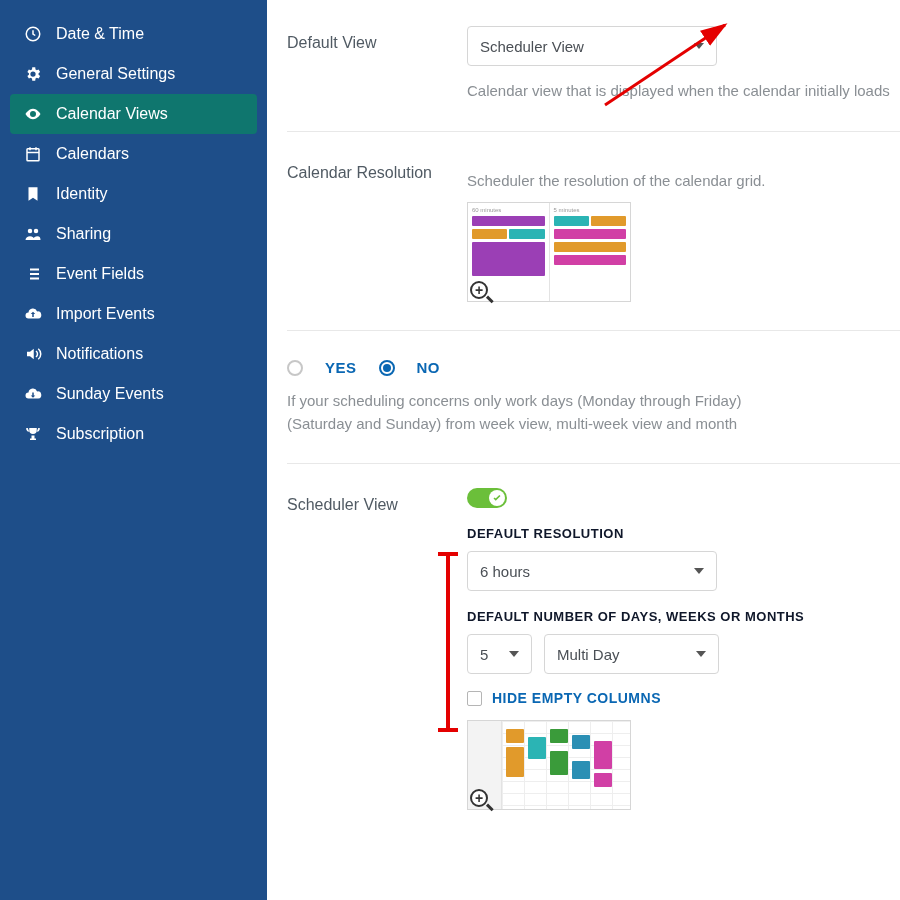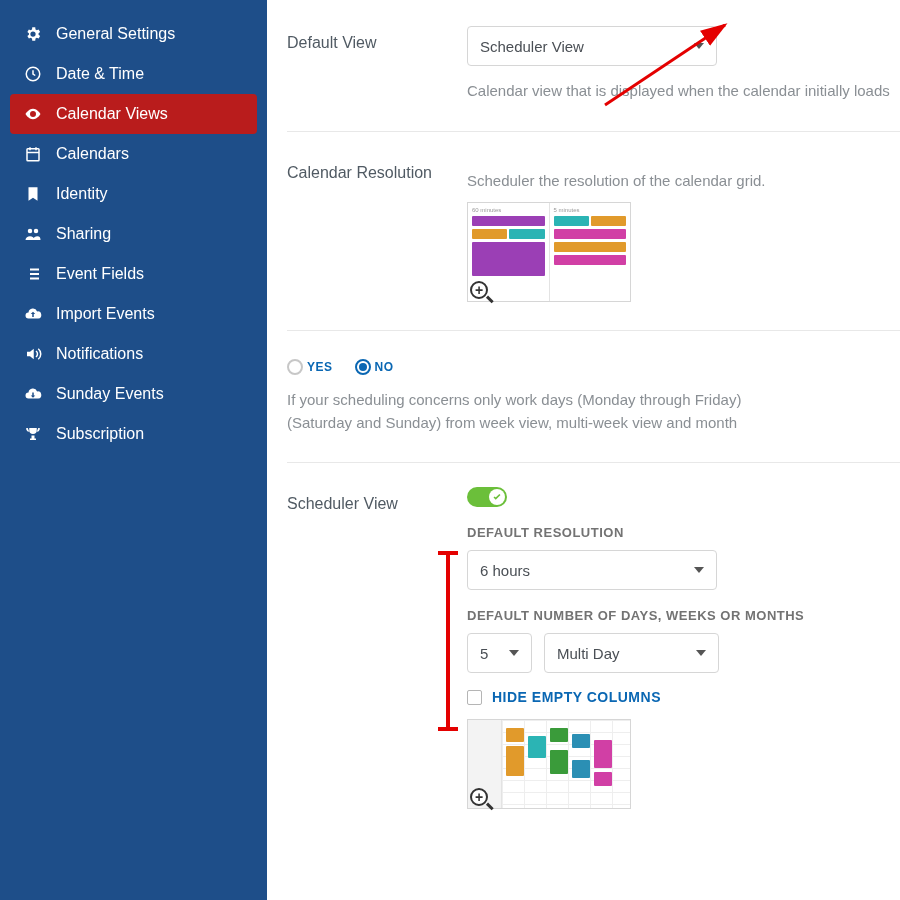--- a/index.html
+++ b/index.html
@@ -27,21 +27,21 @@
     display: flex;
     align-items: center;
     gap: 14px;
     padding: 11px 14px;
     border-radius: 4px;
     cursor: pointer;
     color: #ffffff;
     font-size: 16px;
   }
   .side-item.active {
-    background: #b91c1c;
+    background: #0f766e;
   }
   .side-item .icon {
     width: 18px;
     display: flex;
     justify-content: center;
     color: #fff;
   }
   .side-item .icon svg { width: 18px; height: 18px; }
   
   .main {
@@ -91,23 +91,23 @@
   .select.w65  { width: 65px; }
   .select .tri {
     width: 0; height: 0;
     border-left: 5px solid transparent;
     border-right: 5px solid transparent;
     border-top: 6px solid #555;
   }
   
   .radio-group { display: flex; gap: 22px; align-items: center; margin-top: 4px; }
   .radio {
-    display: flex; align-items: center; gap: 4px;
+    display: flex; align-items: center; gap: 22px;
     color: #0a67b3; font-weight: 700; letter-spacing: .5px;
-    cursor: pointer; font-size: 12px;
+    cursor: pointer; font-size: 15px;
   }
   .radio .dot {
     width: 16px; height: 16px; border-radius: 50%;
     border: 2px solid #0a67b3;
     display: inline-flex; align-items: center; justify-content: center;
   }
   .radio .dot.unchecked { border-color: #c7c7c7; }
   .radio .dot .fill {
     width: 8px; height: 8px; border-radius: 50%; background: #0a67b3;
   }
@@ -126,21 +126,21 @@
   .checkbox-row {
     display: flex; align-items: center; gap: 10px;
     color: #0a67b3; font-weight: 700; letter-spacing: .5px;
     cursor: pointer; margin-top: 16px; font-size: 14px;
   }
   .checkbox {
     width: 15px; height: 15px; border: 1px solid #b5b5b5;
     border-radius: 2px; background: #fff;
   }
   .subheading {
-    color: #737373; font-weight: 700; letter-spacing: .5px;
+    color: #0f172a; font-weight: 700; letter-spacing: .5px;
     font-size: 13px; margin-top: 18px; margin-bottom: 10px;
   }
   .inline-selects { display: flex; gap: 12px; }
   
   .preview {
     margin-top: 10px; border: 1px solid #d6d6d6;
     display: inline-flex; background: #fff; position: relative;
   }
   .preview.p1 { width: 164px; height: 100px; }
   .preview.p2 { width: 164px; height: 90px; }
@@ -190,34 +190,34 @@
     position: relative;
   }
   .mini { position: absolute; height: 14px; border-radius: 1px; }
 </style>
 </head>
 <body>
 
 <nav class="sidebar">
   <div class="side-item">
     <span class="icon">
-      <svg viewBox="0 0 24 24" fill="currentColor">
-          <path d="M19.4 13a7.5 7.5 0 000-2l2.1-1.6-2-3.5-2.5 1a7.6 7.6 0 00-1.7-1L15 3h-4l-.3 2.9a7.6 7.6 0 00-1.7 1l-2.5-1-2 3.5L6.6 11a7.5 7.5 0 000 2l-2.1 1.6 2 3.5 2.5-1a7.6 7.6 0 001.7 1L11 21h4l.3-2.9a7.6 7.6 0 001.7-1l2.5 1 2-3.5zM12 15.5A3.5 3.5 0 1115.5 12 3.5 3.5 0 0112 15.5z"></path>
-        </svg>
-    </span>
-    <span>General Settings</span>
-  </div>
-  <div class="side-item">
-    <span class="icon">
       <svg viewBox="0 0 24 24" fill="none" stroke="currentColor" stroke-width="2">
           <circle cx="12" cy="12" r="9"></circle>
           <path d="M12 7v5l3 2"></path>
         </svg>
     </span>
     <span>Date &amp; Time</span>
+  </div>
+  <div class="side-item">
+    <span class="icon">
+      <svg viewBox="0 0 24 24" fill="currentColor">
+          <path d="M19.4 13a7.5 7.5 0 000-2l2.1-1.6-2-3.5-2.5 1a7.6 7.6 0 00-1.7-1L15 3h-4l-.3 2.9a7.6 7.6 0 00-1.7 1l-2.5-1-2 3.5L6.6 11a7.5 7.5 0 000 2l-2.1 1.6 2 3.5 2.5-1a7.6 7.6 0 001.7 1L11 21h4l.3-2.9a7.6 7.6 0 001.7-1l2.5 1 2-3.5zM12 15.5A3.5 3.5 0 1115.5 12 3.5 3.5 0 0112 15.5z"></path>
+        </svg>
+    </span>
+    <span>General Settings</span>
   </div>
   <div class="side-item active">
     <span class="icon">
       <svg viewBox="0 0 24 24" fill="currentColor">
           <path d="M12 5C6 5 2 12 2 12s4 7 10 7 10-7 10-7-4-7-10-7zm0 11a4 4 0 114-4 4 4 0 01-4 4z"></path>
         </svg>
     </span>
     <span>Calendar Views</span>
   </div>
   <div class="side-item">

